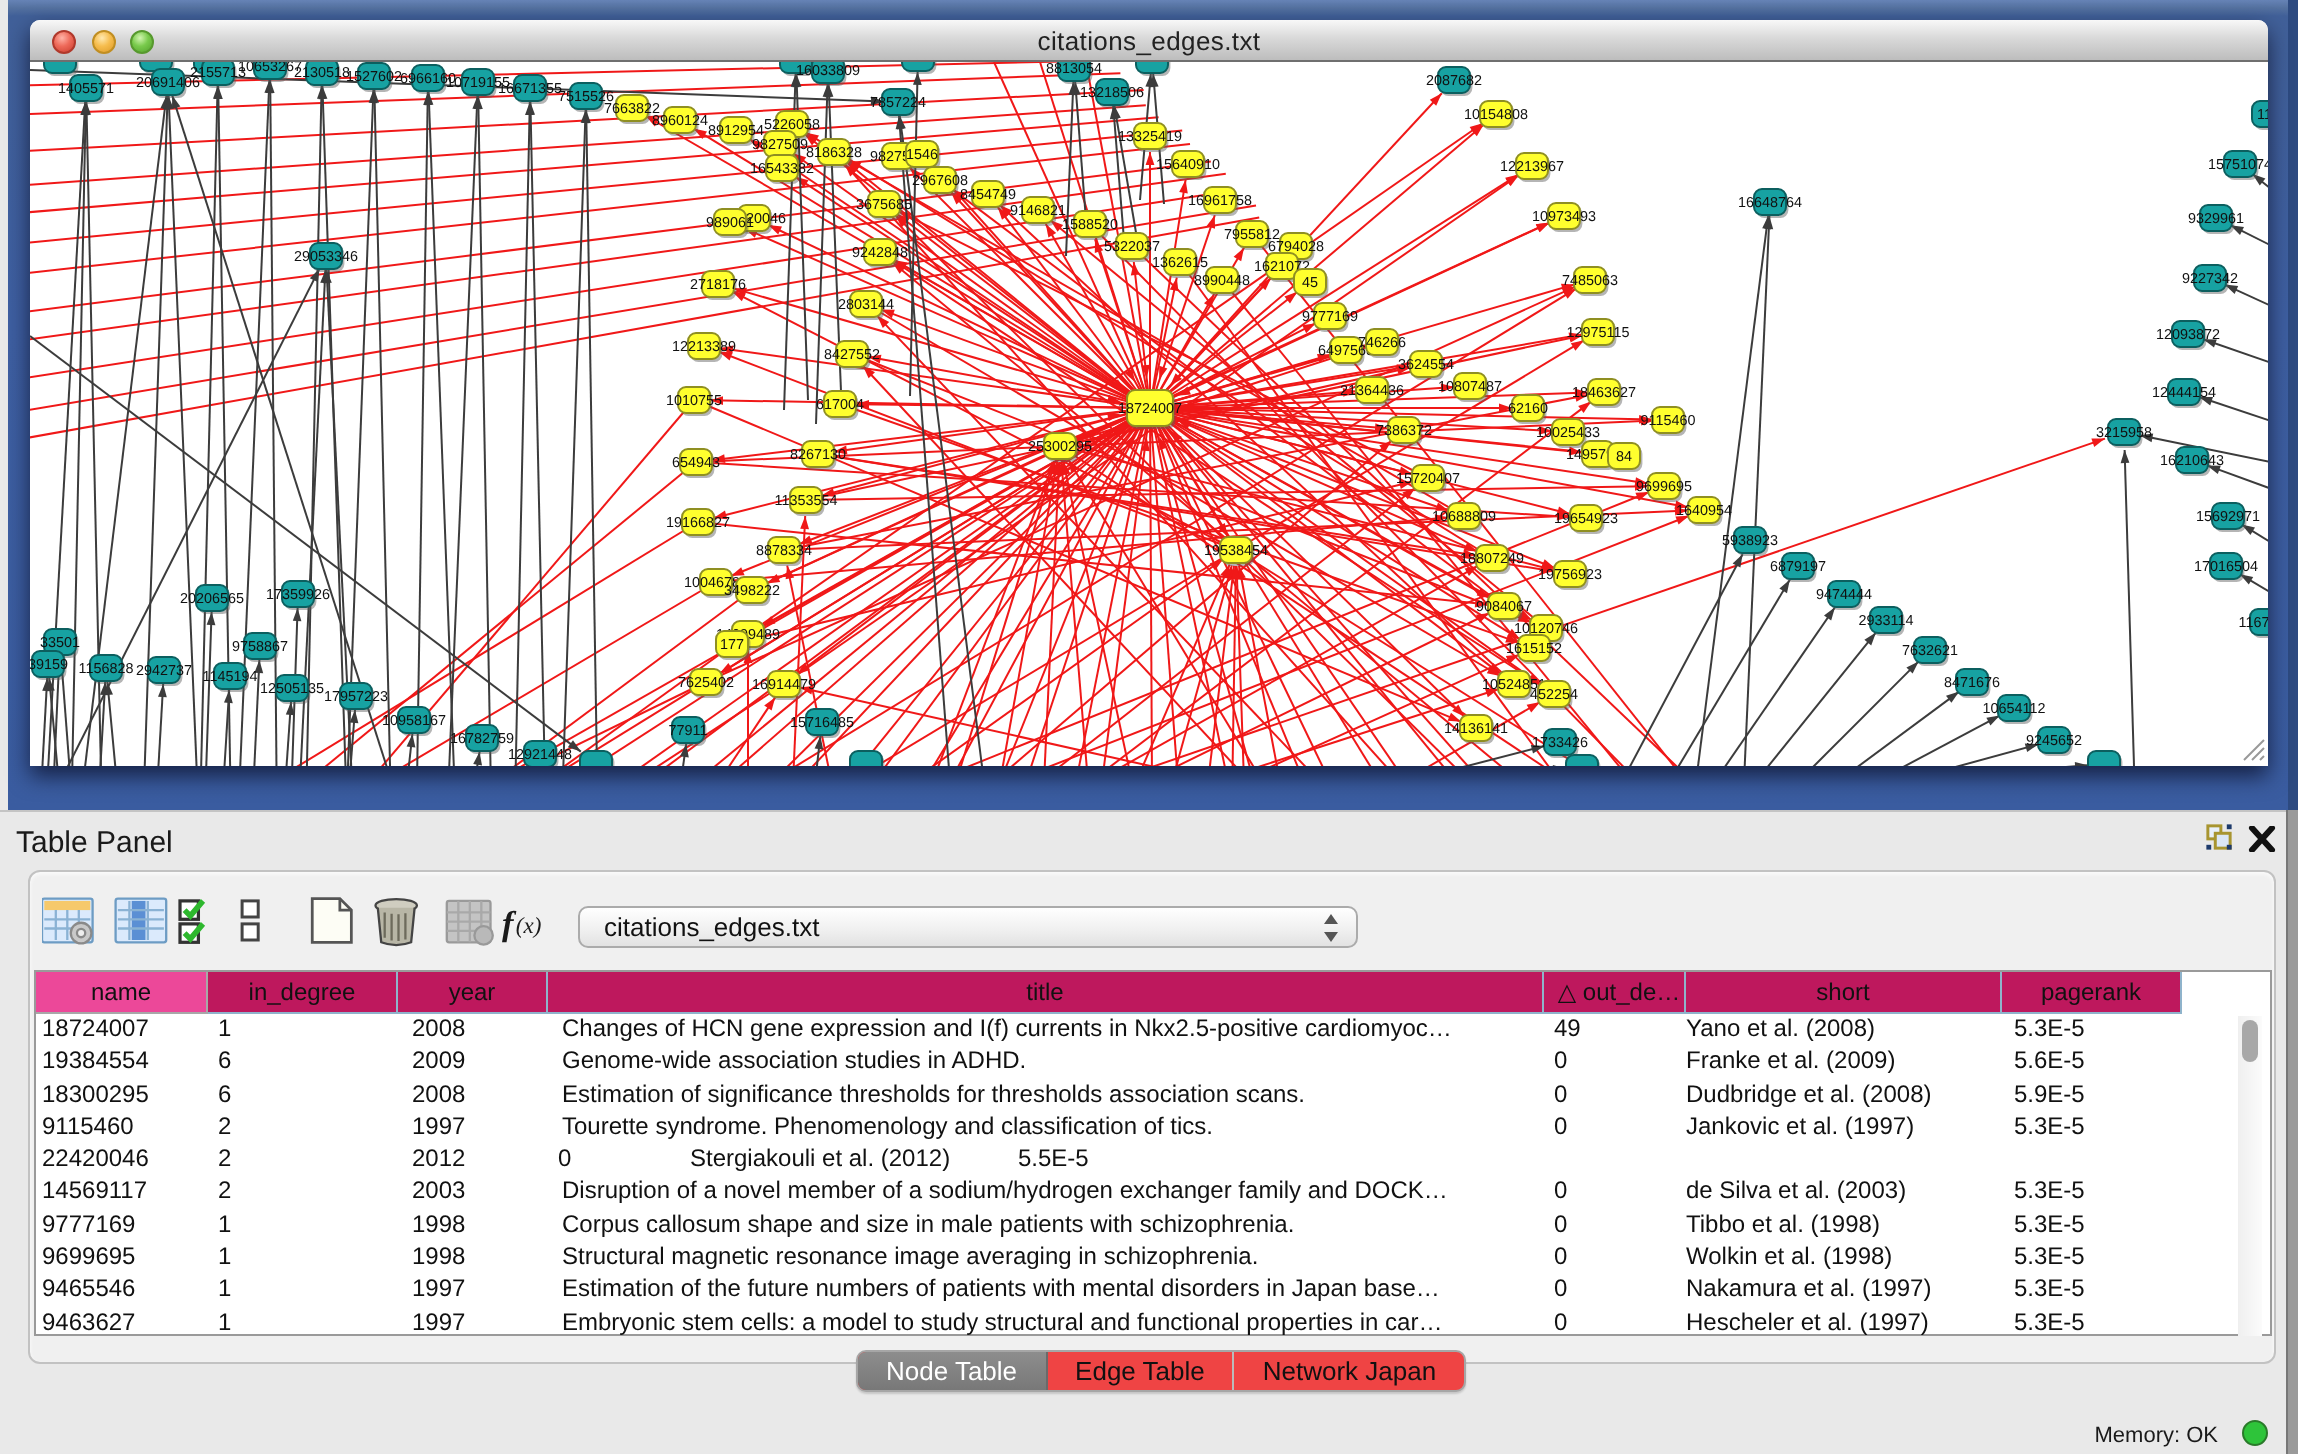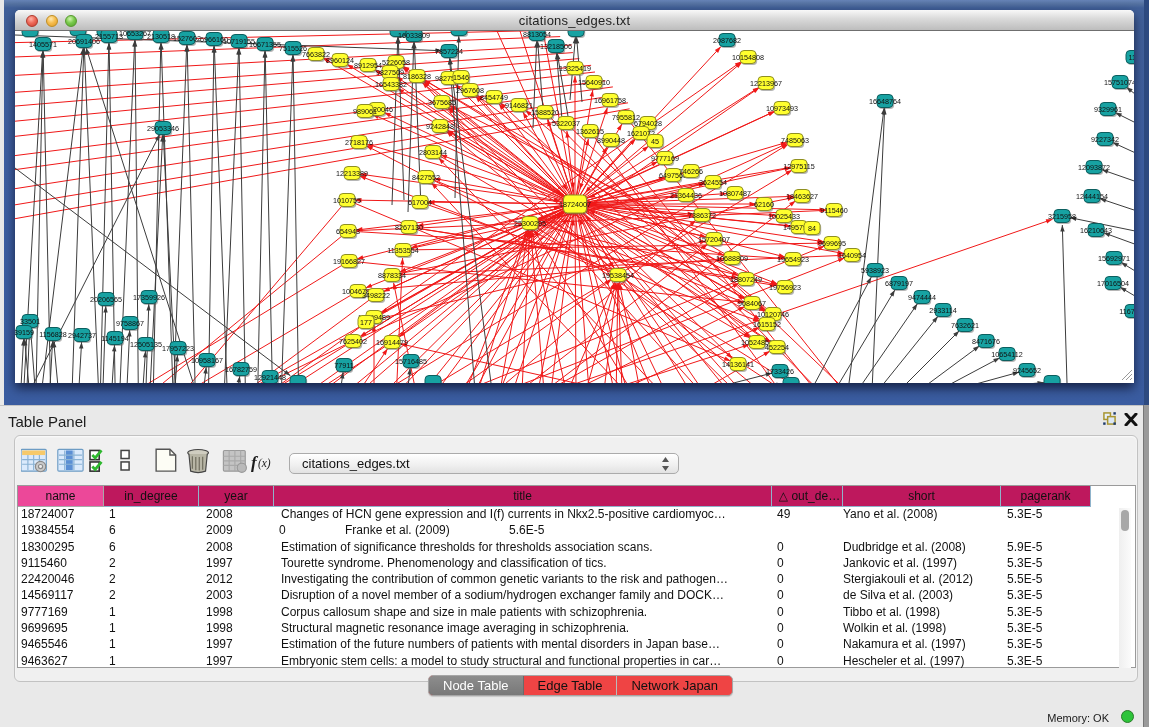--- a/index.html
+++ b/index.html
@@ -1083,20 +1083,21 @@
             <div class="c c2">2008</div>
             <div class="c c3">Changes of HCN gene expression and I(f) currents in Nkx2.5-positive cardiomyoc…</div>
             <div class="c c4">49</div>
             <div class="c c5">Yano et al. (2008)</div>
             <div class="c c6">5.3E-5</div>
           </div>
           <div class="tr">
             <div class="c c0">19384554</div>
             <div class="c c1">6</div>
             <div class="c c2">2009</div>
+            <div class="c c3">Genome-wide association studies in ADHD.</div>
             <div class="c c4">0</div>
             <div class="c c5">Franke et al. (2009)</div>
             <div class="c c6">5.6E-5</div>
           </div>
           <div class="tr">
             <div class="c c0">18300295</div>
             <div class="c c1">6</div>
             <div class="c c2">2008</div>
             <div class="c c3">Estimation of significance thresholds for thresholds association scans.</div>
             <div class="c c4">0</div>
@@ -1109,21 +1110,20 @@
             <div class="c c2">1997</div>
             <div class="c c3">Tourette syndrome. Phenomenology and classification of tics.</div>
             <div class="c c4">0</div>
             <div class="c c5">Jankovic et al. (1997)</div>
             <div class="c c6">5.3E-5</div>
           </div>
           <div class="tr">
             <div class="c c0">22420046</div>
             <div class="c c1">2</div>
             <div class="c c2">2012</div>
-            <div class="c c3">Investigating the contribution of common genetic variants to the risk and pathogen…</div>
             <div class="c c4">0</div>
             <div class="c c5">Stergiakouli et al. (2012)</div>
             <div class="c c6">5.5E-5</div>
           </div>
           <div class="tr">
             <div class="c c0">14569117</div>
             <div class="c c1">2</div>
             <div class="c c2">2003</div>
             <div class="c c3">Disruption of a novel member of a sodium/hydrogen exchanger family and DOCK…</div>
             <div class="c c4">0</div>

